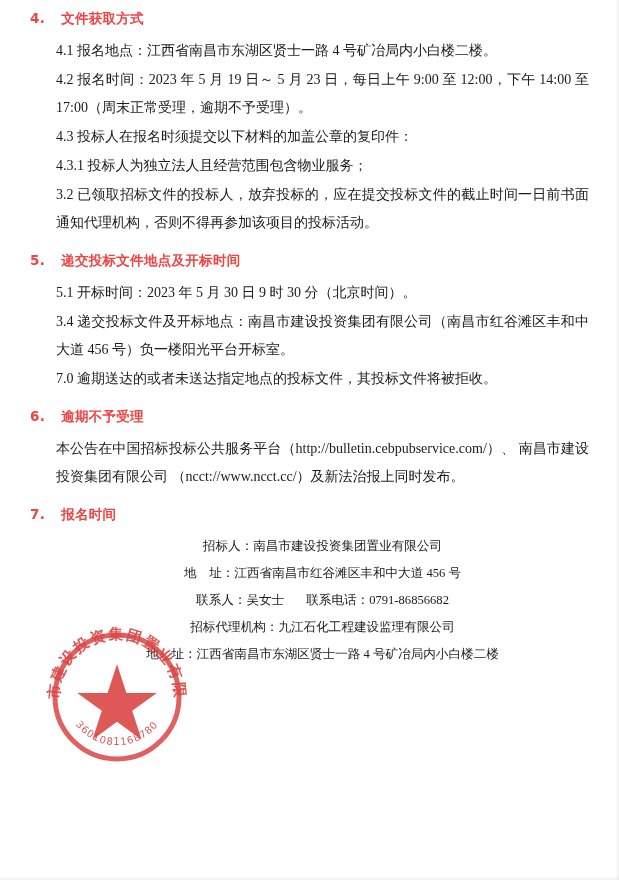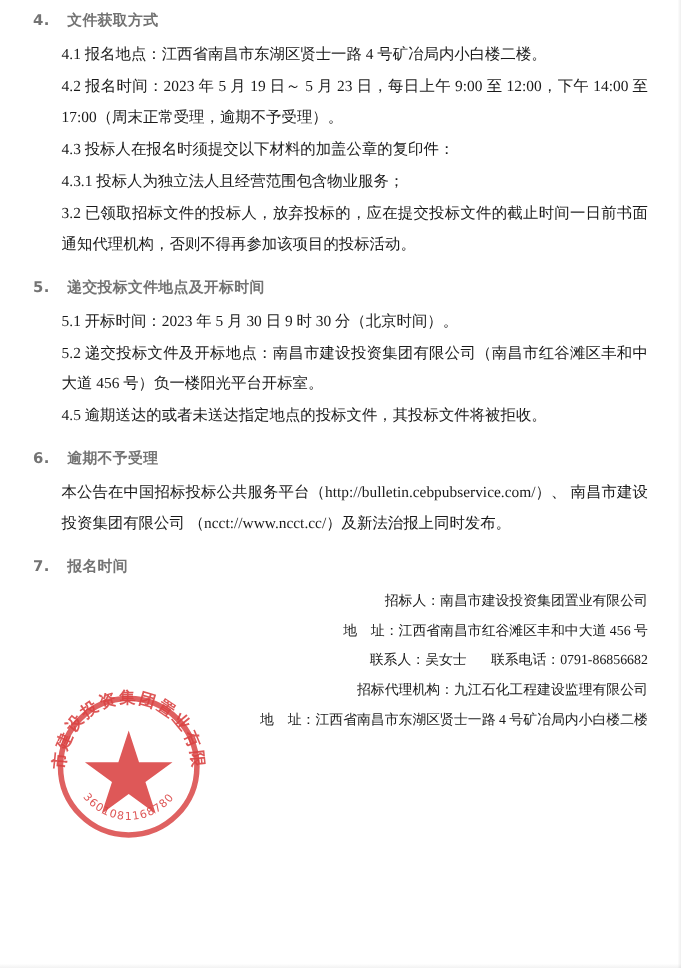--- a/index.html
+++ b/index.html
@@ -26,21 +26,21 @@
     position: relative;
     z-index: 2;
     padding: 10px 30px 0 30px;
   }
   h2.section {
     font-family: "DejaVu Sans", "Liberation Sans", sans-serif;
     font-size: 13.5px;
     font-weight: bold;
     margin: 0 0 6px 0;
     letter-spacing: 0.3px;
-    color: #737373;
+    color: #ef4444;
   }
   .sec-wrap {
     margin-bottom: 9px;
   }
   .num {
     display: inline-block;
     min-width: 14px;
   }
   p.para {
     font-size: 14px;
@@ -49,21 +49,21 @@
     text-align: justify;
     text-justify: inter-ideograph;
     text-indent: 0;
     padding-left: 26px;
   }
   p.contact {
     font-size: 12.6px;
     line-height: 2.15;
     margin: 0;
     padding-left: 26px;
-    text-align: right;
+    text-align: center;
   }
   .sp {
     display: inline-block;
     width: 22px;
   }
   .sp-s {
     display: inline-block;
     width: 11px;
   }
   .gap-sm { height: 3px; }
@@ -123,22 +123,22 @@
 
     <div class="gap-md"></div>
 
     <div class="sec-wrap">
       <h2 class="section">
         <span class="num">5.</span>
         <span class="sp-s"></span><span>递交投标文件地点及开标时间</span>
       </h2>
       <div class="gap-sm"></div>
       <p class="para">5.1 开标时间：2023 年 5 月 30 日 9 时 30 分（北京时间）。</p>
-      <p class="para">5.2 递交投标文件及开标地点：南昌市建设投资集团有限公司（南昌市红谷滩区丰和中大道 456 号）负一楼阳光平台开标室。</p>
-      <p class="para">4.5 逾期送达的或者未送达指定地点的投标文件，其投标文件将被拒收。</p>
+      <p class="para">3.4 递交投标文件及开标地点：南昌市建设投资集团有限公司（南昌市红谷滩区丰和中大道 456 号）负一楼阳光平台开标室。</p>
+      <p class="para">7.0 逾期送达的或者未送达指定地点的投标文件，其投标文件将被拒收。</p>
     </div>
 
     <div class="gap-md"></div>
 
     <div class="sec-wrap">
       <h2 class="section">
         <span class="num">6.</span>
         <span class="sp-s"></span><span>逾期不予受理</span>
       </h2>
       <div class="gap-sm"></div>

